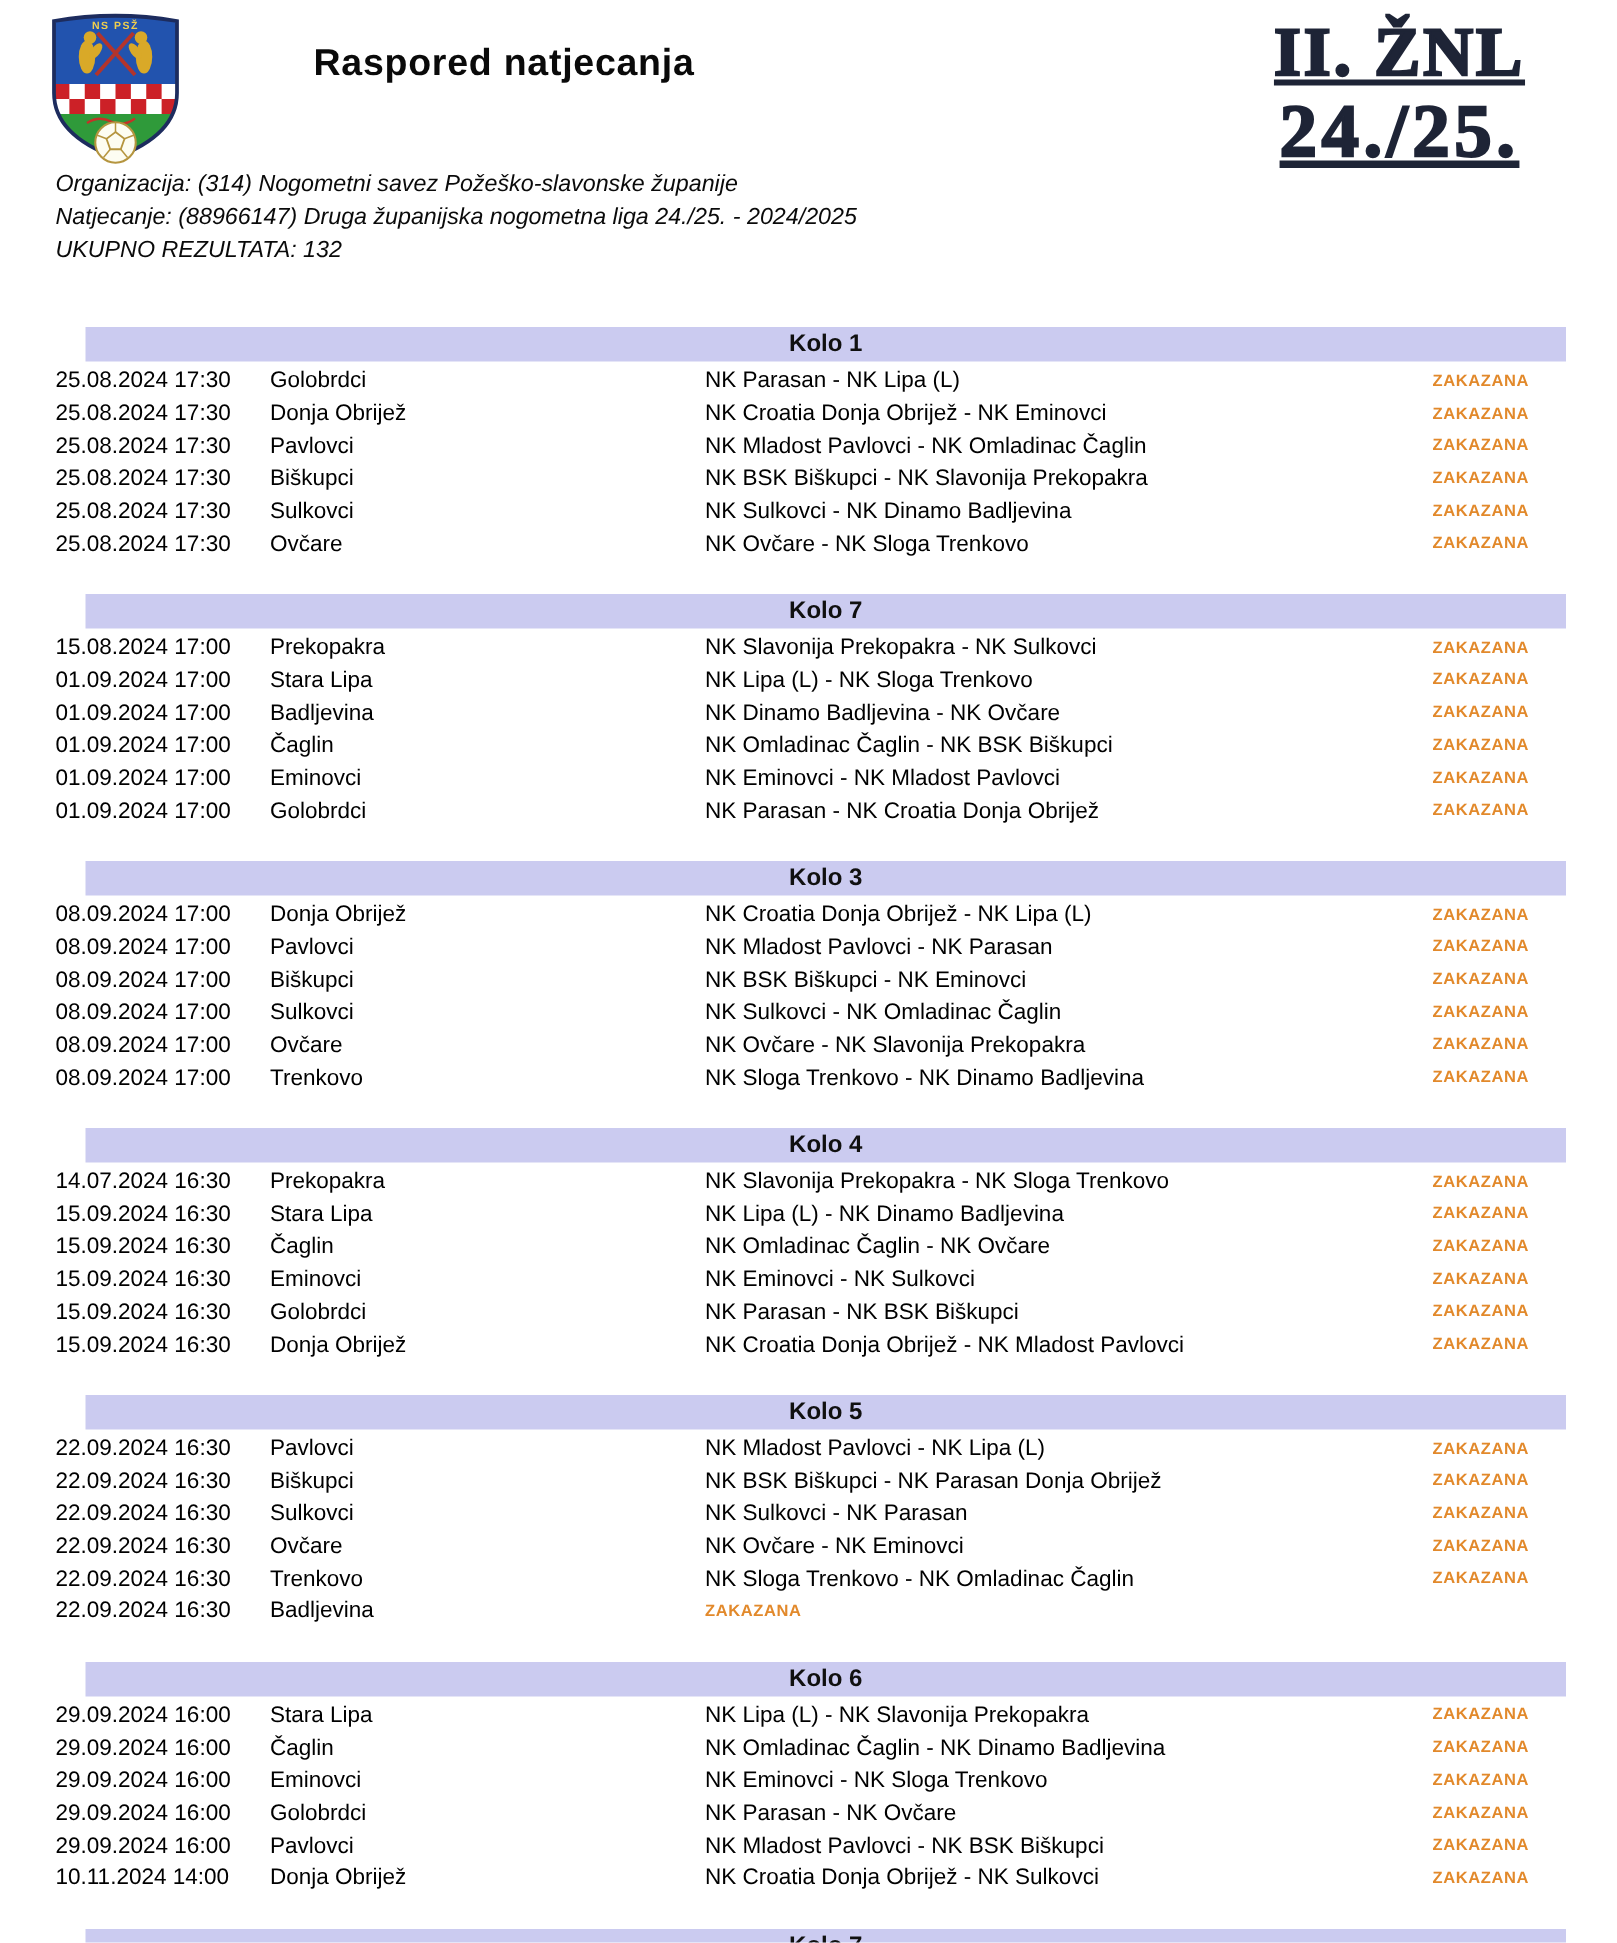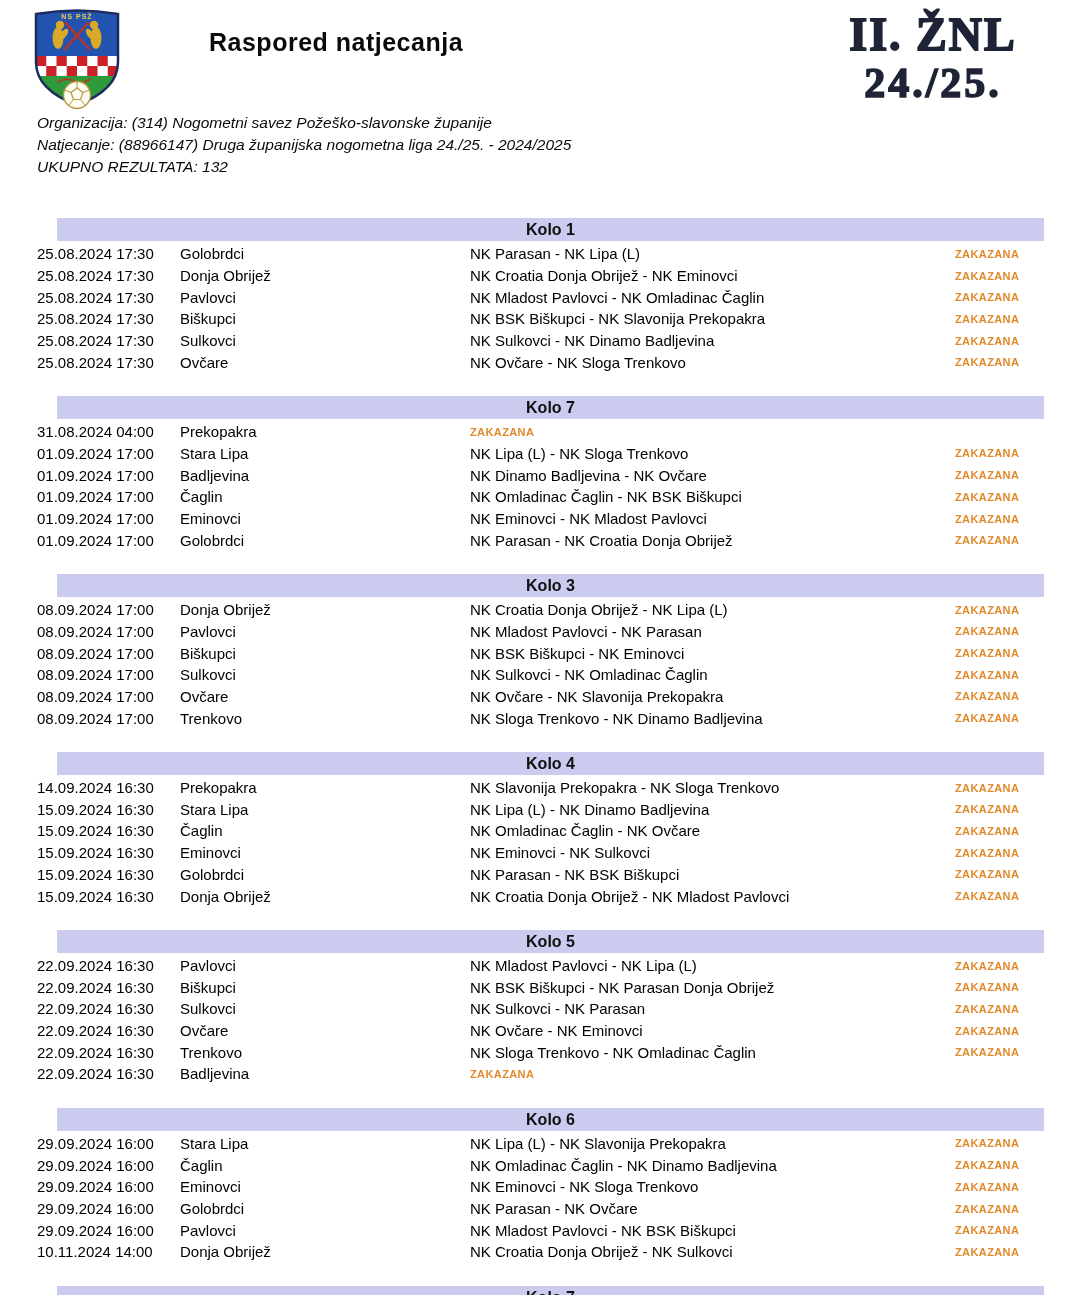--- a/index.html
+++ b/index.html
@@ -22,27 +22,28 @@
     font-size:25px; font-weight:bold; letter-spacing:0.5px;
     color:#0a0a0a;
   }
   .league-badge {
     position:absolute; right:40px; top:12px; width:210px;
     text-align:center;
     color:var(--badge-navy,#1e2436);
     font-family:"Liberation Serif", serif;
     font-weight:bold;
     line-height:1;
+    text-decoration:underline;
   }
   .league-badge .line1 {
     font-size:46px; letter-spacing:2px;
     -webkit-text-stroke:1.8px var(--badge-navy,#1e2436);
   }
   .league-badge .line2 {
-    font-size:42px; letter-spacing:3px; margin-top:4px;
+    font-size:50px; letter-spacing:3px; margin-top:4px;
     -webkit-text-stroke:1.6px var(--badge-navy,#1e2436);
   }
   
   .meta {
     position:absolute; left:37px; top:112px;
     font-style:italic; font-size:15.5px; line-height:22px;
     color:#0a0a0a;
   }
   
   .rounds {
@@ -187,22 +188,23 @@
   </div>
 </div>
   </section>
 
   <section class="round">
     <div class="round-header">
       <span>Kolo 7</span>
     </div>
     <div class="round-body">
   <div class="match-row">
-    <span class="c-date">31.08.2024 04:00</span>
+    <span class="c-date">15.08.2024 17:00</span>
     <span class="c-venue">Prekopakra</span>
+    <span class="c-match">NK Slavonija Prekopakra - NK Sulkovci</span>
     <span class="c-status">ZAKAZANA</span>
   </div>
 
   <div class="match-row">
     <span class="c-date">01.09.2024 17:00</span>
     <span class="c-venue">Stara Lipa</span>
     <span class="c-match">NK Lipa (L) - NK Sloga Trenkovo</span>
     <span class="c-status">ZAKAZANA</span>
   </div>
 
@@ -284,21 +286,21 @@
   </div>
 </div>
   </section>
 
   <section class="round">
     <div class="round-header">
       <span>Kolo 4</span>
     </div>
     <div class="round-body">
   <div class="match-row">
-    <span class="c-date">14.09.2024 16:30</span>
+    <span class="c-date">14.07.2024 16:30</span>
     <span class="c-venue">Prekopakra</span>
     <span class="c-match">NK Slavonija Prekopakra - NK Sloga Trenkovo</span>
     <span class="c-status">ZAKAZANA</span>
   </div>
 
   <div class="match-row">
     <span class="c-date">15.09.2024 16:30</span>
     <span class="c-venue">Stara Lipa</span>
     <span class="c-match">NK Lipa (L) - NK Dinamo Badljevina</span>
     <span class="c-status">ZAKAZANA</span>

